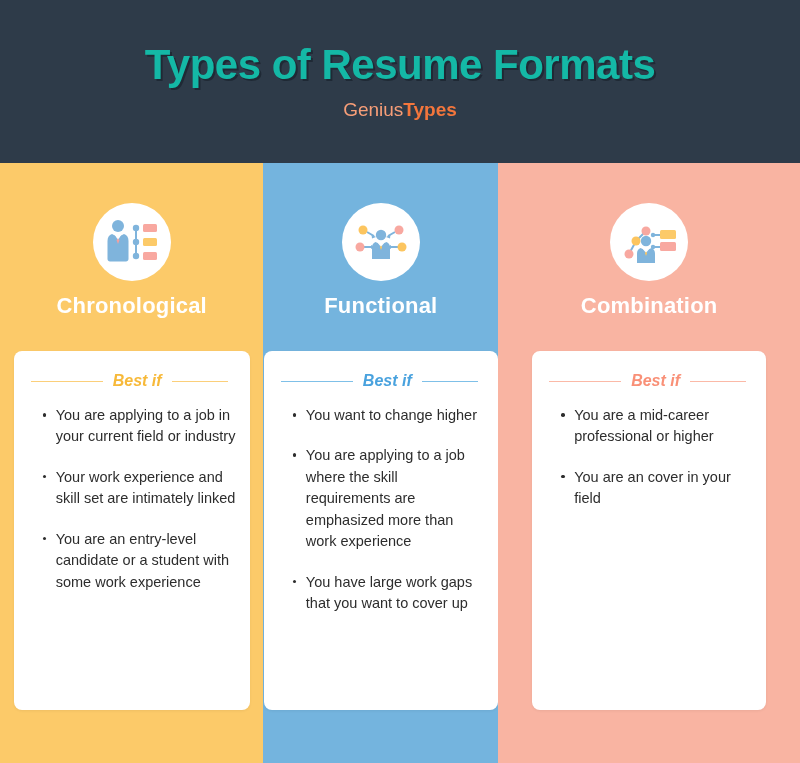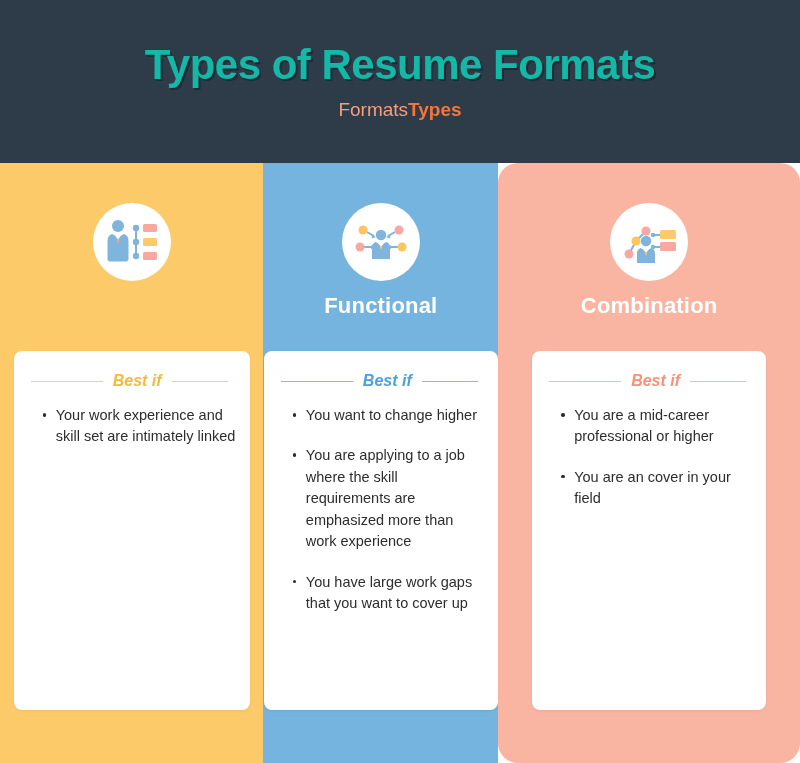--- a/index.html
+++ b/index.html
@@ -69,21 +69,21 @@
     height: 600px;
     display: flex;
   }
   .column {
     position: relative;
     height: 100%;
     box-sizing: border-box;
   }
   .column.col-0 { width: 268px; background: #fcca69; }
   .column.col-1 { width: 239px; background: #74b4de; }
-  .column.col-2 { width: 307px; background: #f9b4a2; border-radius: 20px; }
+  .column.col-2 { width: 307px; background: #f9b4a2; }
 
   
   .icon-wrap {
     position: absolute;
     top: 40px;
     left: 50%;
     transform: translateX(-50%);
     width: 78px;
     height: 78px;
     border-radius: 50%;
@@ -184,21 +184,21 @@
   .rule-2 { background: #fbb9a7; }
 </style>
 </head>
 <body>
 
 <div id="infographic">
 
   <div class="header">
     <div class="header-title">Types of Resume Formats</div>
     <div class="header-logo">
-      <span class="logo-resume">Formats</span><span class="logo-genius">Types</span>
+      <span class="logo-resume">Genius</span><span class="logo-genius">Types</span>
     </div>
   </div>
 
   <div class="columns">
 
     <div class="column col-0">
       <div class="icon-wrap">
         <svg width="52" height="50" viewBox="0 0 52 50" aria-hidden="true">
 
           <circle cx="12" cy="9" r="6" fill="#7fb4dc"></circle>
@@ -212,28 +212,31 @@
           <line x1="30" y1="11" x2="30" y2="39" stroke="#7fb4dc" stroke-width="2"></line>
           <circle cx="30" cy="11" r="3.2" fill="#7fb4dc"></circle>
           <circle cx="30" cy="25" r="3.2" fill="#7fb4dc"></circle>
           <circle cx="30" cy="39" r="3.2" fill="#7fb4dc"></circle>
 
           <rect x="37" y="7" width="14" height="8" rx="1.5" fill="#f8a8a0"></rect>
           <rect x="37" y="21" width="14" height="8" rx="1.5" fill="#fcca69"></rect>
           <rect x="37" y="35" width="14" height="8" rx="1.5" fill="#f8a8a0"></rect>
         </svg>
       </div>
+      <div class="col-title">Chronological</div>
       <div class="card">
         <div class="best-if-row">
           <div class="best-if-rule left rule-0"></div>
           <div class="best-if-label accent-0">Best if</div>
           <div class="best-if-rule right rule-0"></div>
         </div>
         <ul class="bullets">
+          <li>You are applying to a job in your current field or industry</li>
           <li>Your work experience and skill set are intimately linked</li>
+          <li>You are an entry-level candidate or a student with some work experience</li>
         </ul>
       </div>
     </div>
 
     <div class="column col-1">
       <div class="icon-wrap">
         <svg width="54" height="46" viewBox="0 0 54 46" aria-hidden="true">
 
           <line x1="13" y1="13" x2="20" y2="17" stroke="#7fb4dc" stroke-width="2"></line>
           <polygon points="22,18 17.5,15.5 18,19.5" fill="#7fb4dc"></polygon>

